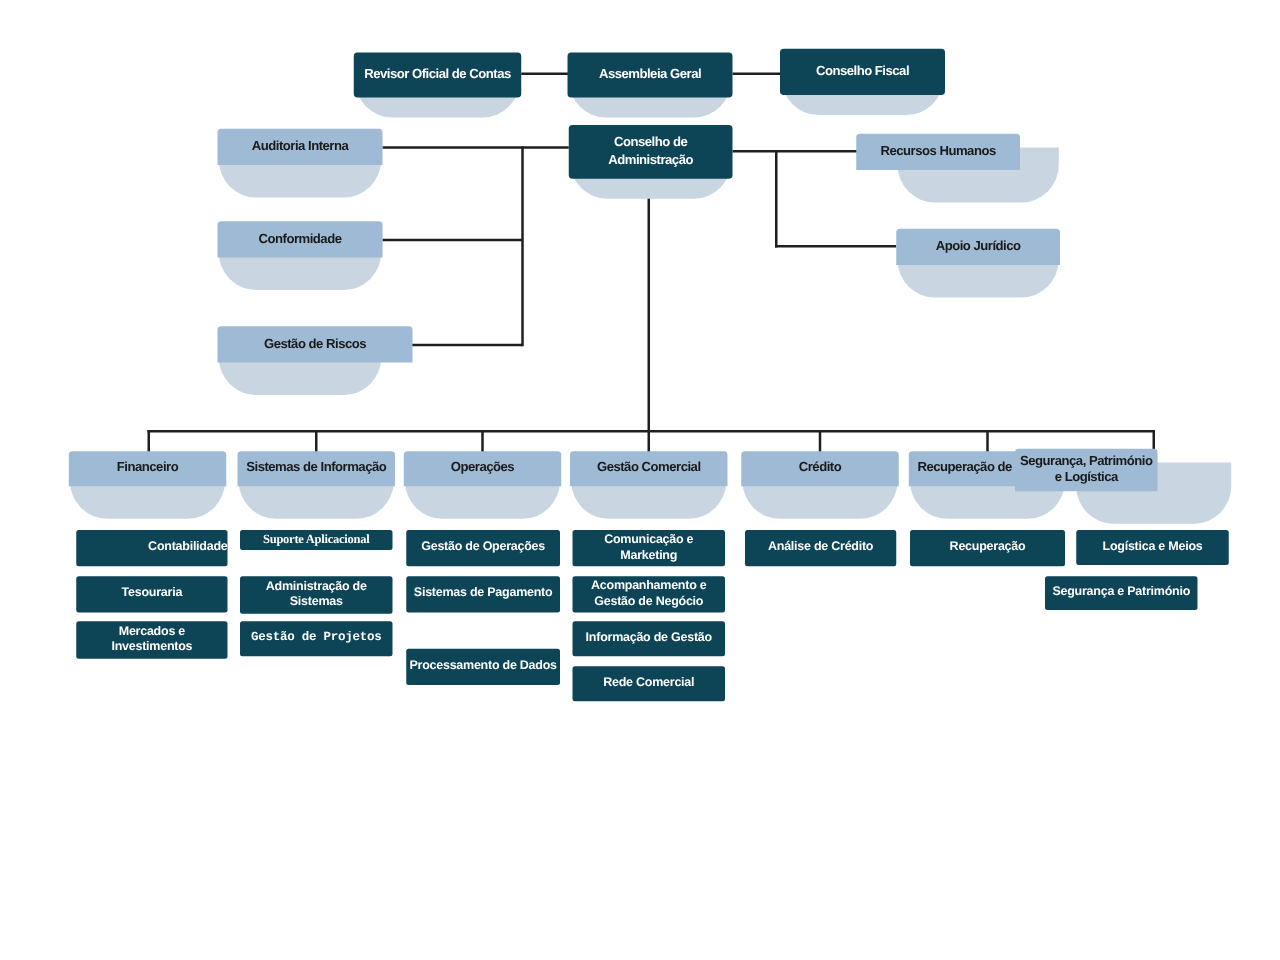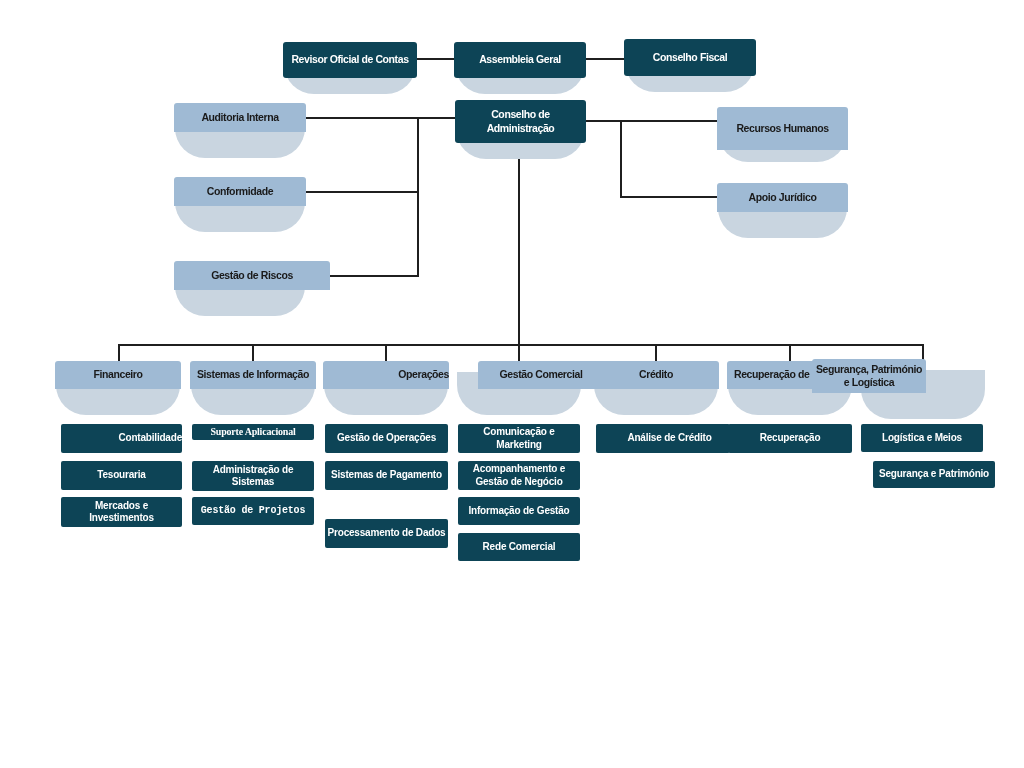--- a/index.html
+++ b/index.html
@@ -99,31 +99,31 @@
       <div class="shadow" style="left: 456px; top: 111px; width: 129px; height: 48px;"></div>
       <div class="box dark" style="left: 455px; top: 100px; width: 131px; height: 43px;"><span>Conselho de
 Administração</span></div>
       <div class="shadow" style="left: 175px; top: 114px; width: 130px; height: 44px;"></div>
       <div class="box light" style="left: 174px; top: 103px; width: 132px; height: 29px;"><span>Auditoria Interna</span></div>
       <div class="shadow" style="left: 175px; top: 188px; width: 130px; height: 44px;"></div>
       <div class="box light" style="left: 174px; top: 177px; width: 132px; height: 29px;"><span>Conformidade</span></div>
       <div class="shadow" style="left: 175px; top: 272px; width: 130px; height: 44px;"></div>
       <div class="box light" style="left: 174px; top: 261px; width: 156px; height: 29px;"><span>Gestão de Riscos</span></div>
       <div class="shadow" style="left: 718px; top: 118px; width: 129px; height: 44px;"></div>
-      <div class="box light" style="left: 717px; top: 107px; width: 131px; height: 43px;"><span>Recursos Humanos</span></div>
+      <div class="box light" style="left: 685px; top: 107px; width: 131px; height: 29px;"><span>Recursos Humanos</span></div>
       <div class="shadow" style="left: 718px; top: 194px; width: 129px; height: 44px;"></div>
       <div class="box light" style="left: 717px; top: 183px; width: 131px; height: 29px;"><span>Apoio Jurídico</span></div>
       <div class="shadow" style="left: 56px; top: 372px; width: 124px; height: 43px;"></div>
       <div class="box light" style="left: 55px; top: 361px; width: 126px; height: 28px; text-align: center;"><span>Financeiro</span></div>
       <div class="shadow" style="left: 191px; top: 372px; width: 124px; height: 43px;"></div>
       <div class="box light" style="left: 190px; top: 361px; width: 126px; height: 28px;"><span>Sistemas de Informação</span></div>
       <div class="shadow" style="left: 324px; top: 372px; width: 124px; height: 43px;"></div>
-      <div class="box light" style="left: 323px; top: 361px; width: 126px; height: 28px; justify-content: flex-end;"><span>Operações</span></div>
+      <div class="box light" style="left: 323px; top: 361px; width: 126px; height: 28px;"><span>Operações</span></div>
       <div class="shadow" style="left: 457px; top: 372px; width: 124px; height: 43px;"></div>
-      <div class="box light" style="left: 456px; top: 361px; width: 126px; height: 28px; margin-left: 22px;"><span>Gestão Comercial</span></div>
+      <div class="box light" style="left: 456px; top: 361px; width: 126px; height: 28px;"><span>Gestão Comercial</span></div>
       <div class="shadow" style="left: 594px; top: 372px; width: 124px; height: 43px;"></div>
       <div class="box light" style="left: 593px; top: 361px; width: 126px; height: 28px;"><span>Crédito</span></div>
       <div class="shadow" style="left: 728px; top: 372px; width: 124px; height: 43px;"></div>
       <div class="box light" style="left: 727px; top: 361px; width: 126px; height: 28px;"><span>Recuperação de Crédito</span></div>
       <div class="shadow" style="left: 861px; top: 370px; width: 124px; height: 49px;"></div>
       <div class="box light" style="left: 812px; top: 359px; width: 114px; height: 34px;"><span>Segurança, Património
 e Logística</span></div>
       <div class="box item" style="left: 61px; top: 424px; width: 121px; height: 29px; justify-content: flex-end;"><span>Contabilidade</span></div>
       <div class="box item" style="left: 61px; top: 461px; width: 121px; height: 29px;"><span>Tesouraria</span></div>
       <div class="box item" style="left: 61px; top: 497px; width: 121px; height: 30px;"><span>Mercados e
@@ -134,18 +134,18 @@
       <div class="box item" style="left: 192px; top: 497px; width: 122px; height: 28px; font-family: Liberation Mono, monospace;"><span>Gestão de Projetos</span></div>
       <div class="box item" style="left: 325px; top: 424px; width: 123px; height: 29px;"><span>Gestão de Operações</span></div>
       <div class="box item" style="left: 325px; top: 461px; width: 123px; height: 29px;"><span>Sistemas de Pagamento</span></div>
       <div class="box item" style="left: 325px; top: 519px; width: 123px; height: 29px;"><span>Processamento de Dados</span></div>
       <div class="box item" style="left: 458px; top: 424px; width: 122px; height: 29px;"><span>Comunicação e
 Marketing</span></div>
       <div class="box item" style="left: 458px; top: 461px; width: 122px; height: 29px;"><span>Acompanhamento e
 Gestão de Negócio</span></div>
       <div class="box item" style="left: 458px; top: 497px; width: 122px; height: 28px;"><span>Informação de Gestão</span></div>
       <div class="box item" style="left: 458px; top: 533px; width: 122px; height: 28px;"><span>Rede Comercial</span></div>
-      <div class="box item" style="left: 596px; top: 424px; width: 121px; height: 29px; padding-left: 13px;"><span>Análise de Crédito</span></div>
+      <div class="box item" style="left: 596px; top: 424px; width: 121px; height: 29px;"><span>Análise de Crédito</span></div>
       <div class="box item" style="left: 728px; top: 424px; width: 124px; height: 29px;"><span>Recuperação</span></div>
       <div class="box item" style="left: 861px; top: 424px; width: 122px; height: 28px;"><span>Logística e Meios</span></div>
-      <div class="box item" style="left: 873px; top: 461px; width: 122px; height: 27px;"><span>Segurança e Património</span></div>
+      <div class="box item" style="left: 836px; top: 461px; width: 122px; height: 27px;"><span>Segurança e Património</span></div>
     </div>
 </div>
 
 </body></html>

